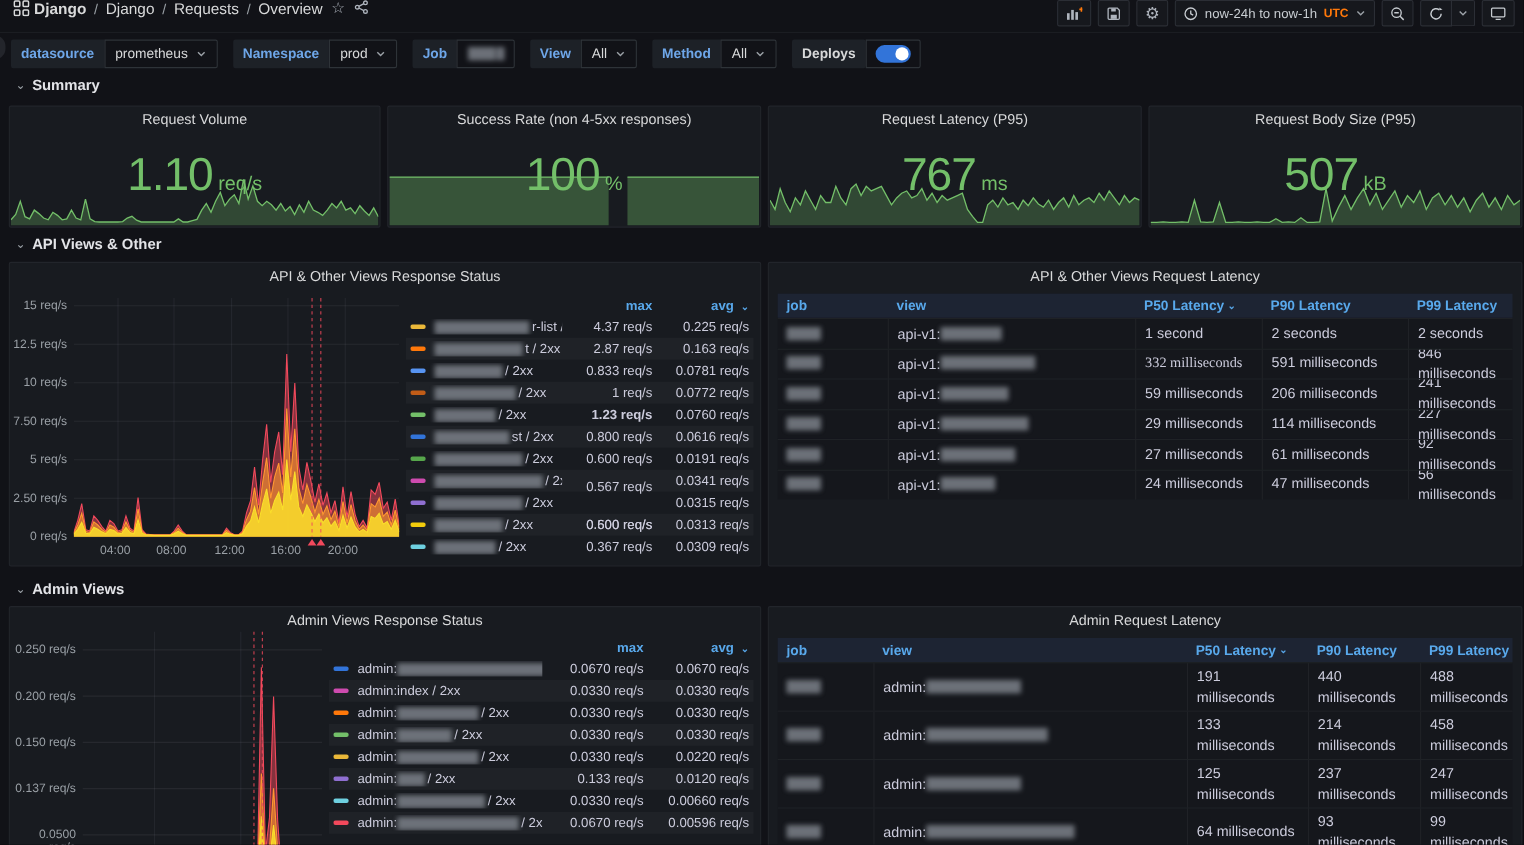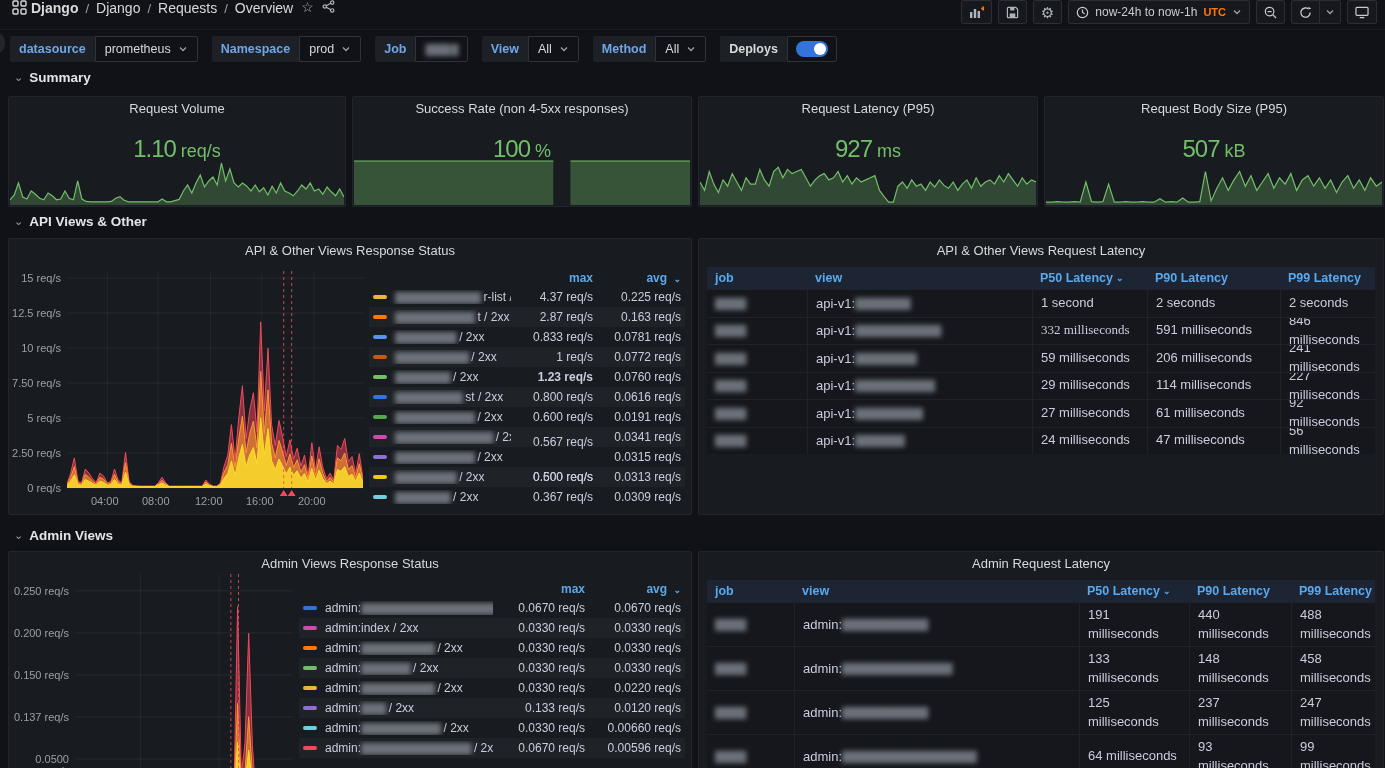--- a/index.html
+++ b/index.html
@@ -39,21 +39,21 @@
 
   
   .section-head { position:absolute; display:flex; align-items:center; gap:6px; font-size:13.5px; font-weight:700; color:#e3e4e8; cursor:pointer; }
   .section-caret { color:#9aa0a6; font-size:11px; font-weight:400; }
   .panel { position:absolute; background:#181b20; border:1px solid #22252b; border-radius:2px; }
   .panel-title { position:absolute; left:0; top:4px; width:100%; text-align:center; font-size:13px; font-weight:500; color:#d8d9da; }
 
   
   .stat-value-row { position:absolute; left:0; top:38px; width:100%; display:flex; justify-content:center;
                     align-items:baseline; gap:5px; z-index:2; }
-  .stat-value { font-size:24px; font-weight:500; color:#73BF69; letter-spacing:-1px; }
+  .stat-value { font-size:42px; font-weight:500; color:#73BF69; letter-spacing:-1px; }
   .stat-unit { font-size:18px; font-weight:500; color:#73BF69; }
   .spark { position:absolute; left:1px; bottom:1px; width:calc(100% - 2px); height:46px; }
   .spark svg { display:block; width:100%; height:46px; }
 
   
   .ylab { position:absolute; font-size:11px; color:#9aa0a6; text-align:right; }
   .xlab { position:absolute; font-size:11px; color:#9aa0a6; }
   .plot { position:absolute; }
 
   
@@ -270,21 +270,21 @@
         <div class="spark">
           <svg viewBox="0 0 338 46" preserveAspectRatio="none">
             <path d="M0.0,46 L0.0,2.0 L5.7,2.0 L11.5,2.0 L17.2,2.0 L22.9,2.0 L28.6,2.0 L34.4,2.0 L40.1,2.0 L45.8,2.0 L51.6,2.0 L57.3,2.0 L63.0,2.0 L68.7,2.0 L74.5,2.0 L80.2,2.0 L85.9,2.0 L91.7,2.0 L97.4,2.0 L103.1,2.0 L108.8,2.0 L114.6,2.0 L120.3,2.0 L126.0,2.0 L131.8,2.0 L137.5,2.0 L143.2,2.0 L148.9,2.0 L154.7,2.0 L160.4,2.0 L166.1,2.0 L171.9,2.0 L177.6,2.0 L183.3,2.0 L189.1,2.0 L194.8,2.0 L200.5,2.0 L200.5,46 Z M217.7,46 L217.7,2.0 L223.4,2.0 L229.2,2.0 L234.9,2.0 L240.6,2.0 L246.3,2.0 L252.1,2.0 L257.8,2.0 L263.5,2.0 L269.3,2.0 L275.0,2.0 L280.7,2.0 L286.4,2.0 L292.2,2.0 L297.9,2.0 L303.6,2.0 L309.4,2.0 L315.1,2.0 L320.8,2.0 L326.5,2.0 L332.3,2.0 L338.0,2.0 L338.0,46 Z " fill="rgba(115,191,105,0.35)"></path>
             <path d="M0.0,2.0 L5.7,2.0 L11.5,2.0 L17.2,2.0 L22.9,2.0 L28.6,2.0 L34.4,2.0 L40.1,2.0 L45.8,2.0 L51.6,2.0 L57.3,2.0 L63.0,2.0 L68.7,2.0 L74.5,2.0 L80.2,2.0 L85.9,2.0 L91.7,2.0 L97.4,2.0 L103.1,2.0 L108.8,2.0 L114.6,2.0 L120.3,2.0 L126.0,2.0 L131.8,2.0 L137.5,2.0 L143.2,2.0 L148.9,2.0 L154.7,2.0 L160.4,2.0 L166.1,2.0 L171.9,2.0 L177.6,2.0 L183.3,2.0 L189.1,2.0 L194.8,2.0 L200.5,2.0 M217.7,2.0 L223.4,2.0 L229.2,2.0 L234.9,2.0 L240.6,2.0 L246.3,2.0 L252.1,2.0 L257.8,2.0 L263.5,2.0 L269.3,2.0 L275.0,2.0 L280.7,2.0 L286.4,2.0 L292.2,2.0 L297.9,2.0 L303.6,2.0 L309.4,2.0 L315.1,2.0 L320.8,2.0 L326.5,2.0 L332.3,2.0 L338.0,2.0 " fill="none" stroke="#73BF69" stroke-width="1.2"></path>
           </svg>
         </div>
       </div>
       <div class="panel" style="left: 698px; top: 96px; width: 340px; height: 111px;">
         <div class="panel-title">Request Latency (P95)</div>
         <div class="stat-value-row">
-          <span class="stat-value">927</span>
+          <span class="stat-value">767</span>
           <span class="stat-unit">ms</span>
         </div>
         <div class="spark">
           <svg viewBox="0 0 338 46" preserveAspectRatio="none">
             <path d="M0.0,46 L0.0,23.0 L4.6,31.4 L9.3,12.5 L13.9,25.1 L18.5,33.5 L23.2,20.9 L27.8,27.2 L32.4,14.6 L37.0,23.0 L41.7,31.4 L46.3,18.8 L50.9,25.1 L55.6,25.1 L60.2,10.4 L64.8,20.9 L69.5,27.2 L74.1,12.5 L78.7,8.3 L83.3,18.8 L88.0,10.4 L92.6,14.6 L97.2,12.5 L101.9,10.4 L106.5,18.8 L111.1,27.2 L115.8,20.9 L120.4,16.7 L125.0,14.6 L129.6,20.9 L134.3,18.8 L138.9,12.5 L143.5,23.0 L148.2,16.7 L152.8,25.1 L157.4,18.8 L162.1,23.0 L166.7,20.9 L171.3,18.8 L175.9,16.7 L180.6,31.4 L185.2,37.7 L189.8,43.2 L194.5,43.2 L199.1,27.2 L203.7,23.0 L208.4,29.3 L213.0,20.9 L217.6,27.2 L222.2,25.1 L226.9,31.4 L231.5,23.0 L236.1,28.0 L240.8,20.9 L245.4,26.4 L250.0,29.3 L254.7,23.0 L259.3,31.4 L263.9,25.1 L268.5,20.9 L273.2,29.3 L277.8,18.8 L282.4,27.2 L287.1,23.0 L291.7,20.9 L296.3,25.1 L301.0,16.7 L305.6,23.0 L310.2,14.6 L314.8,20.9 L319.5,27.2 L324.1,18.8 L328.7,25.1 L333.4,20.9 L338.0,23.0 L338.0,46 Z " fill="rgba(115,191,105,0.28)"></path>
             <path d="M0.0,23.0 L4.6,31.4 L9.3,12.5 L13.9,25.1 L18.5,33.5 L23.2,20.9 L27.8,27.2 L32.4,14.6 L37.0,23.0 L41.7,31.4 L46.3,18.8 L50.9,25.1 L55.6,25.1 L60.2,10.4 L64.8,20.9 L69.5,27.2 L74.1,12.5 L78.7,8.3 L83.3,18.8 L88.0,10.4 L92.6,14.6 L97.2,12.5 L101.9,10.4 L106.5,18.8 L111.1,27.2 L115.8,20.9 L120.4,16.7 L125.0,14.6 L129.6,20.9 L134.3,18.8 L138.9,12.5 L143.5,23.0 L148.2,16.7 L152.8,25.1 L157.4,18.8 L162.1,23.0 L166.7,20.9 L171.3,18.8 L175.9,16.7 L180.6,31.4 L185.2,37.7 L189.8,43.2 L194.5,43.2 L199.1,27.2 L203.7,23.0 L208.4,29.3 L213.0,20.9 L217.6,27.2 L222.2,25.1 L226.9,31.4 L231.5,23.0 L236.1,28.0 L240.8,20.9 L245.4,26.4 L250.0,29.3 L254.7,23.0 L259.3,31.4 L263.9,25.1 L268.5,20.9 L273.2,29.3 L277.8,18.8 L282.4,27.2 L287.1,23.0 L291.7,20.9 L296.3,25.1 L301.0,16.7 L305.6,23.0 L310.2,14.6 L314.8,20.9 L319.5,27.2 L324.1,18.8 L328.7,25.1 L333.4,20.9 L338.0,23.0 " fill="none" stroke="#73BF69" stroke-width="1.2"></path>
           </svg>
         </div>
       </div>
       <div class="panel" style="left: 1044px; top: 96px; width: 340px; height: 111px;">
@@ -744,21 +744,21 @@
             <span class="blur">██████████████████</span>
           </span>
           <span class="cell" style="width: 110px; flex: 0 0 auto;">
             <span class="lines">
               <div>133</div>
               <div>milliseconds</div>
             </span>
           </span>
           <span class="cell" style="width: 102px; flex: 0 0 auto;">
             <span class="lines">
-              <div>148</div>
+              <div>214</div>
               <div>milliseconds</div>
             </span>
           </span>
           <span class="cell" style="flex: 1 1 0%;">
             <span class="lines">
               <div>458</div>
               <div>milliseconds</div>
             </span>
           </span>
         </div>

